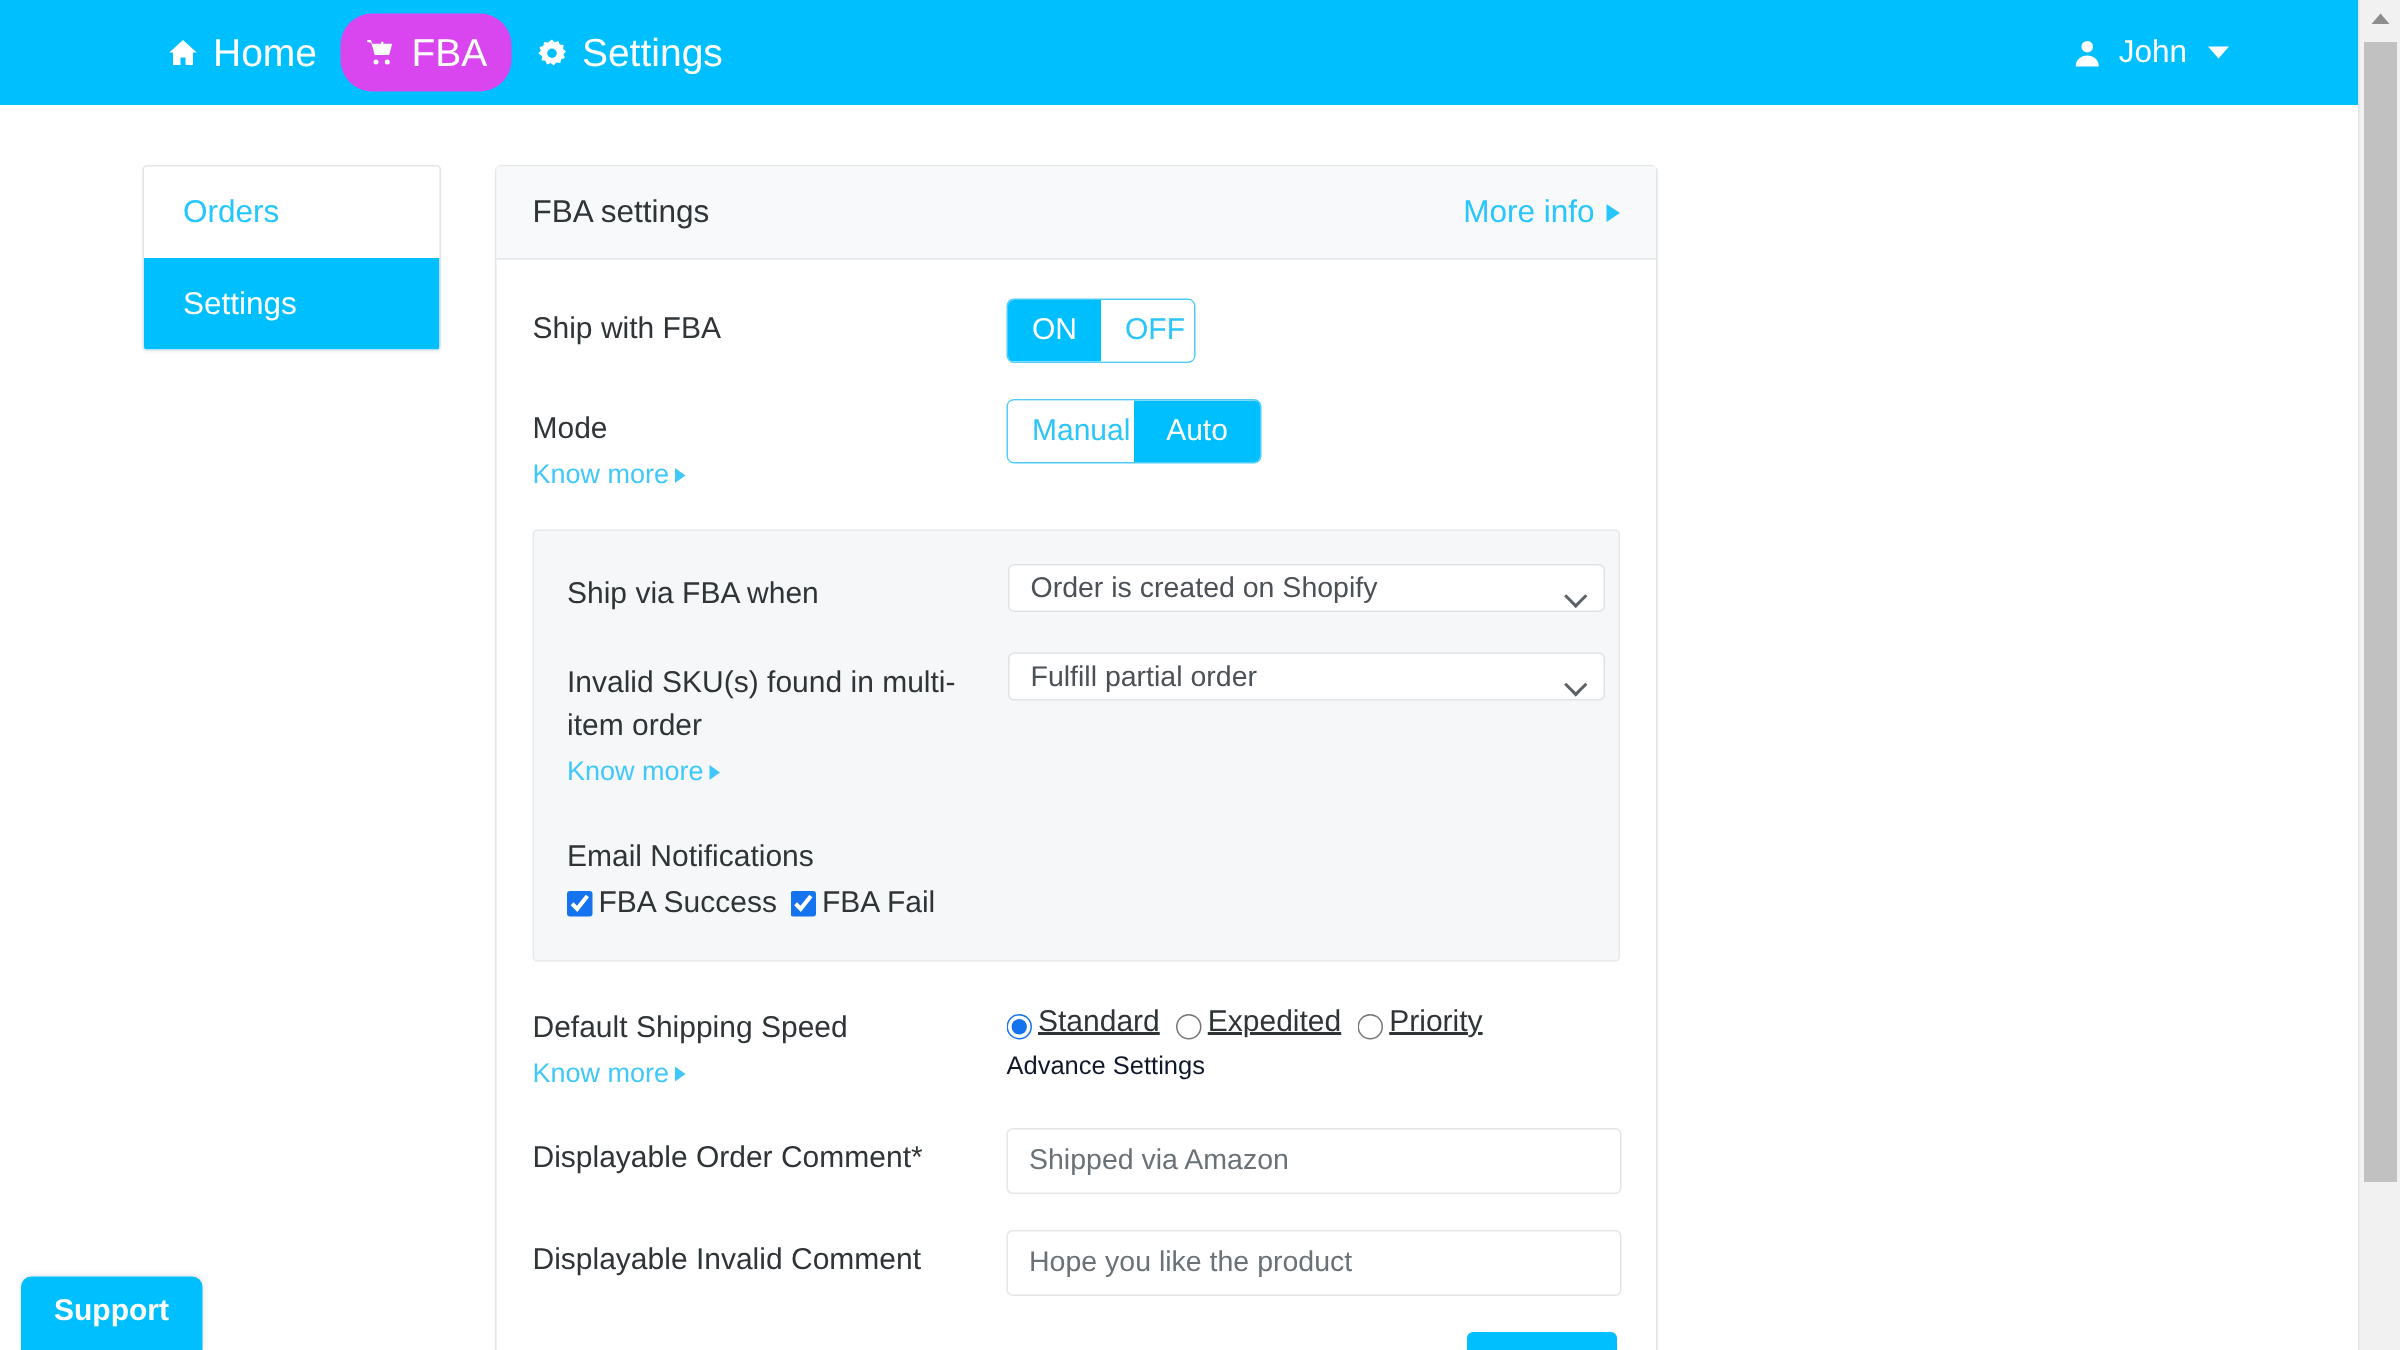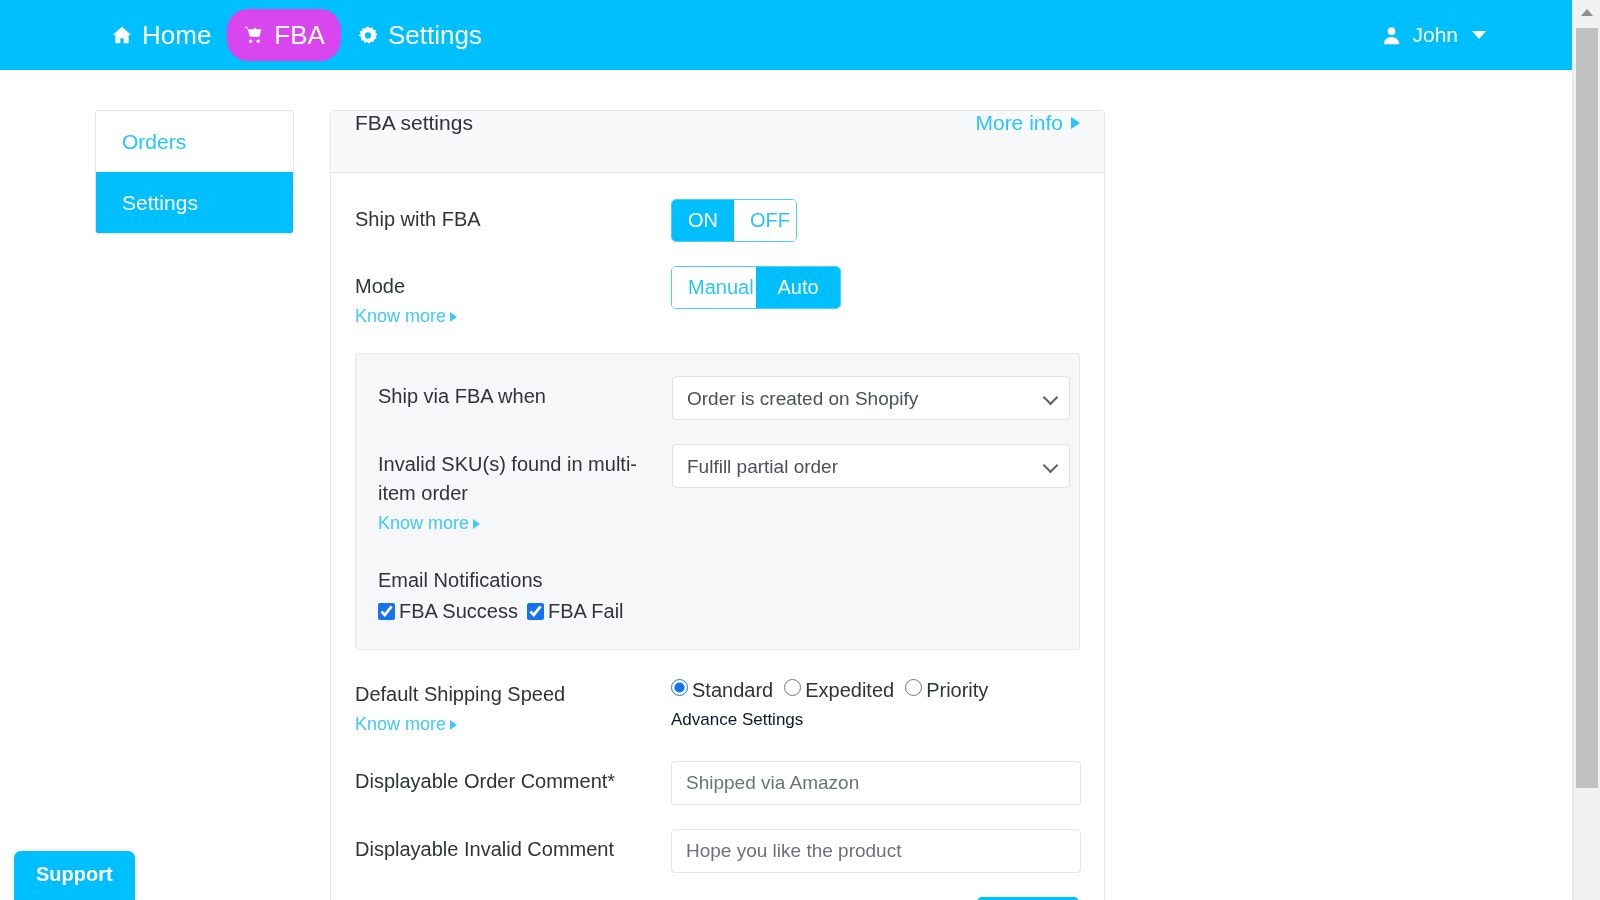--- a/index.html
+++ b/index.html
@@ -124,21 +124,21 @@
     background: #ffffff;
     border: 1px solid #e3e6e8;
     border-radius: 4px;
     box-shadow: 0 1px 2px rgba(0,0,0,0.04);
   }
   .card-header {
     height: 62px;
     background: #f8f9fa;
     border-bottom: 1px solid #e3e6e8;
     display: flex;
-    align-items: flex-start;
+    align-items: center;
     justify-content: space-between;
     padding: 0 24px;
   }
   .card-title { font-size: 21px; color: #2f3437; }
   .more-info {
     font-size: 21px; color: #29c5ff;
     cursor: pointer;
     display: inline-flex; align-items: center; gap: 8px;
   }
   .tri {
@@ -211,21 +211,21 @@
     border: 1px solid #e6e9ec;
     border-radius: 3px;
     padding: 22px 22px 26px 22px;
     margin: 2px 0 24px 0;
   }
   .panel .row:last-child { margin-bottom: 0; flex-direction: column; }
   .panel .row-label { width: 294px; font-size: 20px; }
 
   select.sel {
     width: 398px;
-    height: 44px;
+    height: 32px;
     font-size: 19px;
     font-family: "Liberation Sans", sans-serif;
     color: #4b5156;
     background: #ffffff;
     border: 1px solid #dfe3e6;
     border-radius: 4px;
     padding: 0 30px 0 14px;
     appearance: none;
     -webkit-appearance: none;
     cursor: pointer;
@@ -251,24 +251,25 @@
   .check-line input[type=checkbox] {
     width: 17px; height: 17px;
     accent-color: #1573f0;
     margin: 0 4px 0 0;
     cursor: pointer;
   }
   .check-line label { margin-right: 9px; cursor: pointer; }
 
   .radio-line {
     display: flex;
-    align-items: flex-start;
+    align-items: flex-end;
     font-size: 20px;
     color: #2f3437;
     padding-top: 5px;
+    text-decoration: underline;
   }
   .radio-line input[type=radio] {
     width: 17px; height: 17px;
     accent-color: #1573f0;
     margin: 0 4px 0 0;
     cursor: pointer;
   }
   .radio-line label { margin-right: 11px; cursor: pointer; }
   .advance {
     display: block;

